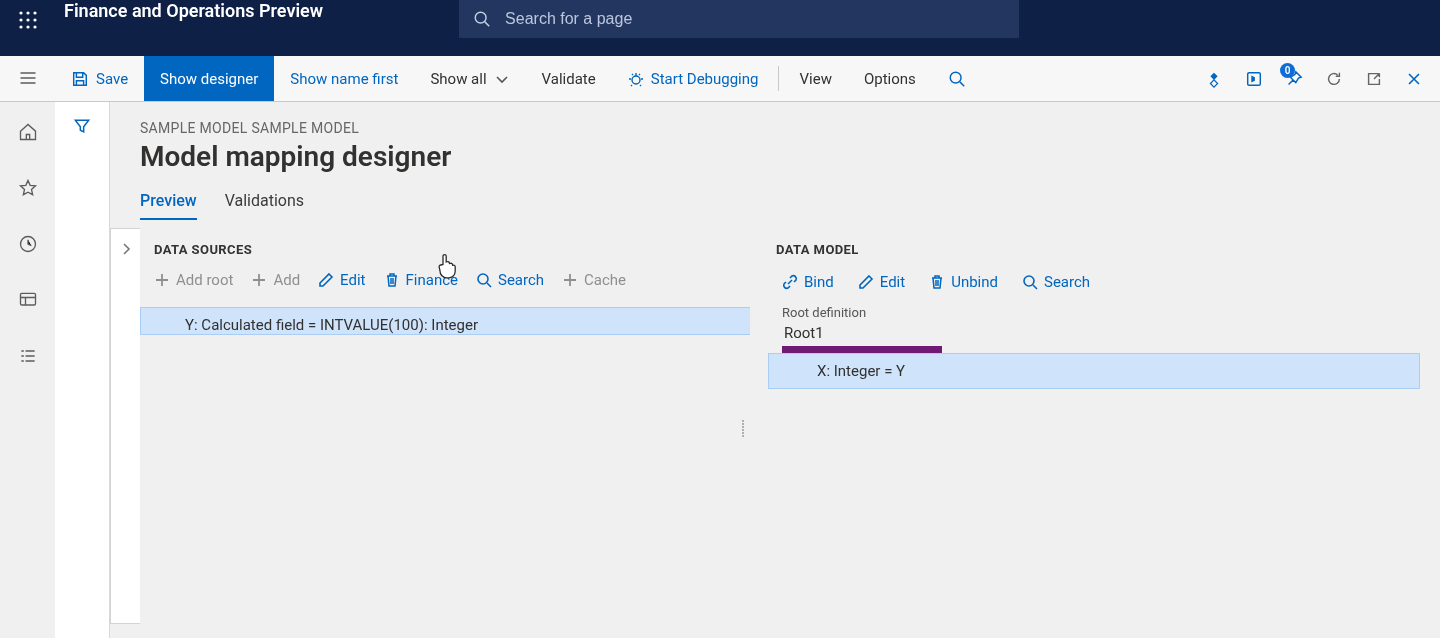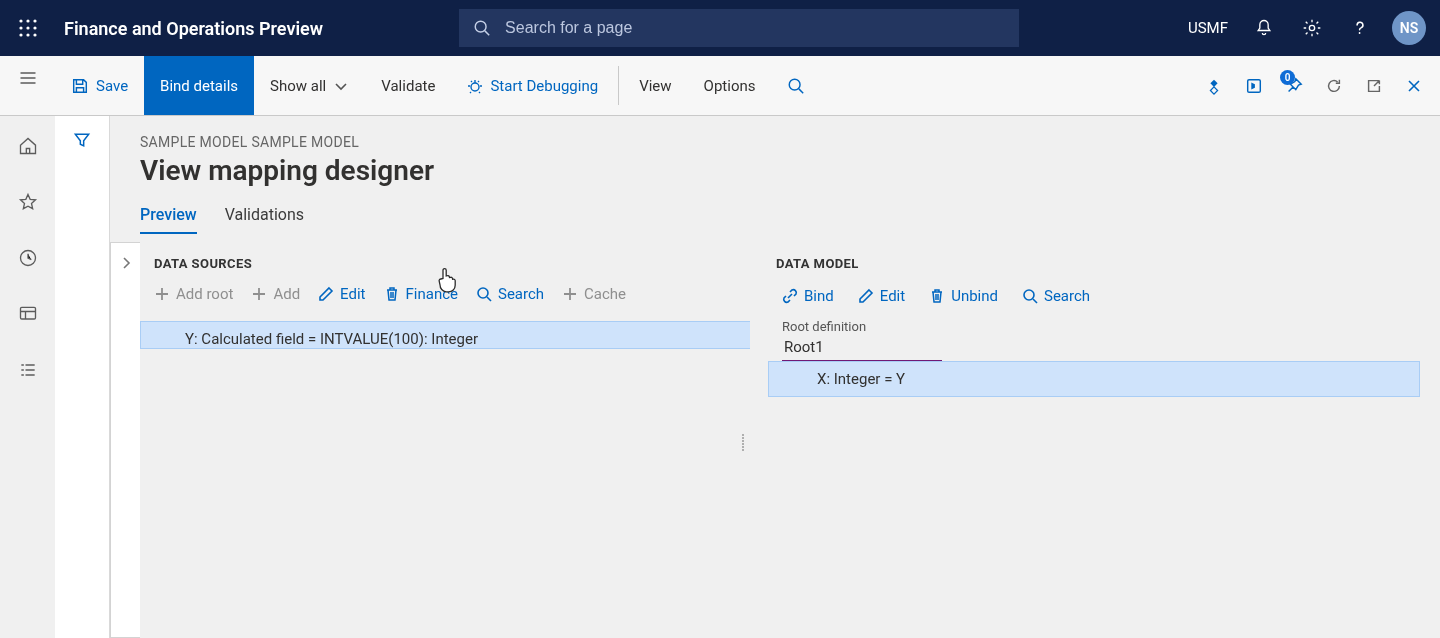--- a/index.html
+++ b/index.html
@@ -23,21 +23,21 @@
     width:1440px;height:638px;
     font-family:"Segoe UI","Segoe UI Web",-apple-system,BlinkMacSystemFont,Roboto,"Helvetica Neue",sans-serif;
     font-size:14px;color:#323130;background:var(--page-bg);
     overflow:hidden;
   }
   svg{display:block;}
 
   
   .topbar{
     height:56px;background:var(--topbar-bg);color:var(--topbar-fg);
-    display:flex;align-items:center;padding:0 8px;gap:8px;
+    display:flex;padding:0 8px;gap:8px;
   }
   .waffle{width:40px;height:40px;display:flex;align-items:center;justify-content:center;cursor:pointer;}
   .app-title{font-size:18px;font-weight:600;margin-left:8px;white-space:nowrap;}
   .topbar-spacer1{flex:0 0 120px;}
   .searchbox{
     flex:0 0 560px;height:38px;background:var(--search-bg);
     display:flex;align-items:center;padding:0 14px;gap:12px;
     color:var(--search-fg);
   }
   .searchbox input{
@@ -51,21 +51,21 @@
     color:var(--topbar-fg);cursor:pointer;
   }
   .company{font-size:15px;padding:0 10px;cursor:pointer;}
   .avatar{
     width:34px;height:34px;border-radius:50%;background:#6f95c7;
     display:flex;align-items:center;justify-content:center;
     font-size:14px;font-weight:600;margin:0 6px;cursor:pointer;
   }
 
   
-  .cmdbar-wrap{display:flex;height:60px;background:#f7f7f7;border-bottom:1px solid var(--border);}
+  .cmdbar-wrap{display:flex;height:46px;background:#f7f7f7;border-bottom:1px solid var(--border);}
   .nav-toggle{
     width:55px;height:44px;display:flex;align-items:center;justify-content:center;
     cursor:pointer;color:#5c5c5c;
   }
   .cmdbar{flex:1;display:flex;align-items:stretch;}
   .cbtn{
     display:flex;align-items:center;gap:7px;padding:0 16px;
     font-size:15px;color:#323130;cursor:pointer;white-space:nowrap;
   }
   .cbtn.save{color:var(--accent);}
@@ -141,21 +141,21 @@
     display:flex;flex-direction:column;align-items:center;gap:1px;
   }
   .vgrip span{width:2px;height:2px;background:#9a9a9a;border-radius:50%;}
 
   
   .dm-panel{flex:1;min-width:0;}
   .dm-toolbar{display:flex;align-items:center;gap:24px;padding:6px 0 8px 14px;font-size:15px;}
   .field-label{font-size:13px;color:#555;padding:6px 0 2px 14px;}
   .field-val{
     display:inline-block;margin-left:14px;padding:2px 2px 4px 2px;
-    border-bottom:1px solid #701a75;min-width:160px;font-size:15px;
+    border-bottom:7px solid #701a75;min-width:160px;font-size:15px;
   }
   .dm-row{
     margin:0 0 0 0;background:var(--selection-bg);border:1px solid var(--selection-border);
     padding:8px 10px 8px 48px;font-size:15px;
   }
 
   
   .i16{width:16px;height:16px;}
   .i18{width:18px;height:18px;}
   .i20{width:20px;height:20px;}
@@ -181,60 +181,42 @@
   </div>
   <div class="app-title">Finance and Operations Preview</div>
   <div class="topbar-spacer1"></div>
   <div class="searchbox">
     <svg class="i18" viewBox="0 0 20 20">
       <circle cx="8.5" cy="8.5" r="6" fill="none" stroke="#c4cfe6" stroke-width="1.6"></circle>
       <line x1="13.2" y1="13.2" x2="18" y2="18" stroke="#c4cfe6" stroke-width="1.6"></line>
     </svg>
     <input type="text" placeholder="Search for a page" style="">
   </div>
-  <div class="topbar-right">
-    <div class="company">USMF</div>
-    <div class="tbtn">
-      <svg class="i20" viewBox="0 0 24 24">
-        <path fill="none" stroke="#fff" stroke-width="1.6" d="M12 3a5 5 0 0 1 5 5v4l2 3H5l2-3V8a5 5 0 0 1 5-5zM10 18a2 2 0 0 0 4 0"></path>
-      </svg>
-    </div>
-    <div class="tbtn">
-      <svg class="i20" viewBox="0 0 24 24">
-        <circle cx="12" cy="12" r="3.2" fill="none" stroke="#fff" stroke-width="1.6"></circle>
-        <path fill="none" stroke="#fff" stroke-width="1.6" d="M12 2v3M12 19v3M2 12h3M19 12h3M4.5 4.5l2.1 2.1M17.4 17.4l2.1 2.1M19.5 4.5l-2.1 2.1M6.6 17.4l-2.1 2.1"></path>
-      </svg>
-    </div>
-    <div class="tbtn">
-      <svg class="i20" viewBox="0 0 24 24">
-        <path fill="none" stroke="#fff" stroke-width="1.8" stroke-linecap="round" d="M8.5 8.5a3.5 3.5 0 1 1 4.7 3.3c-1 .4-1.7 1-1.7 2.2"></path>
-        <circle cx="11.5" cy="18" r="1.1" fill="#fff"></circle>
-      </svg>
-    </div>
-    <div class="avatar">NS</div>
-  </div>
 </div>
 
 <div class="cmdbar-wrap">
   <div class="nav-toggle">
     <svg class="i20" viewBox="0 0 24 24">
       <path stroke="#5c5c5c" stroke-width="1.8" d="M3 6h18M3 12h18M3 18h18"></path>
     </svg>
   </div>
   <div class="cmdbar">
     <div class="cbtn save">
       <span class="ico">
         <svg class="i18" viewBox="0 0 20 20">
             <path fill="none" stroke="currentColor" stroke-width="1.6" d="M3 3h11l3 3v11H3zM6 3v5h7V3M6 17v-5h8v5"></path>
           </svg>
       </span>
       <span>Save</span>
     </div>
     <div class="cbtn active">
-      <span>Bind details</span>
+      <span>Show designer</span>
+    </div>
+    <div class="cbtn link">
+      <span>Show name first</span>
     </div>
     <div class="cbtn">
       <span>Show all</span>
       <span class="ico">
         <svg class="i16" viewBox="0 0 16 16">
             <path fill="none" stroke="#555" stroke-width="1.6" d="M3 6l5 5 5-5"></path>
           </svg>
       </span>
     </div>
     <div class="cbtn">
@@ -339,21 +321,21 @@
     <div class="fbtn">
       <svg class="i20" viewBox="0 0 24 24">
         <path fill="none" stroke="currentColor" stroke-width="1.8" d="M4 5h16l-6 8v6l-4-2v-4z"></path>
       </svg>
     </div>
   </div>
 
   <div class="main">
     <div class="page-head">
       <div class="breadcrumb">SAMPLE MODEL SAMPLE MODEL</div>
-      <div class="page-title">View mapping designer</div>
+      <div class="page-title">Model mapping designer</div>
     </div>
 
     <div class="tabs">
       <div class="tab sel">Preview</div>
       <div class="tab">Validations</div>
     </div>
 
     <div class="panels">
 
       <div class="src-panel">

